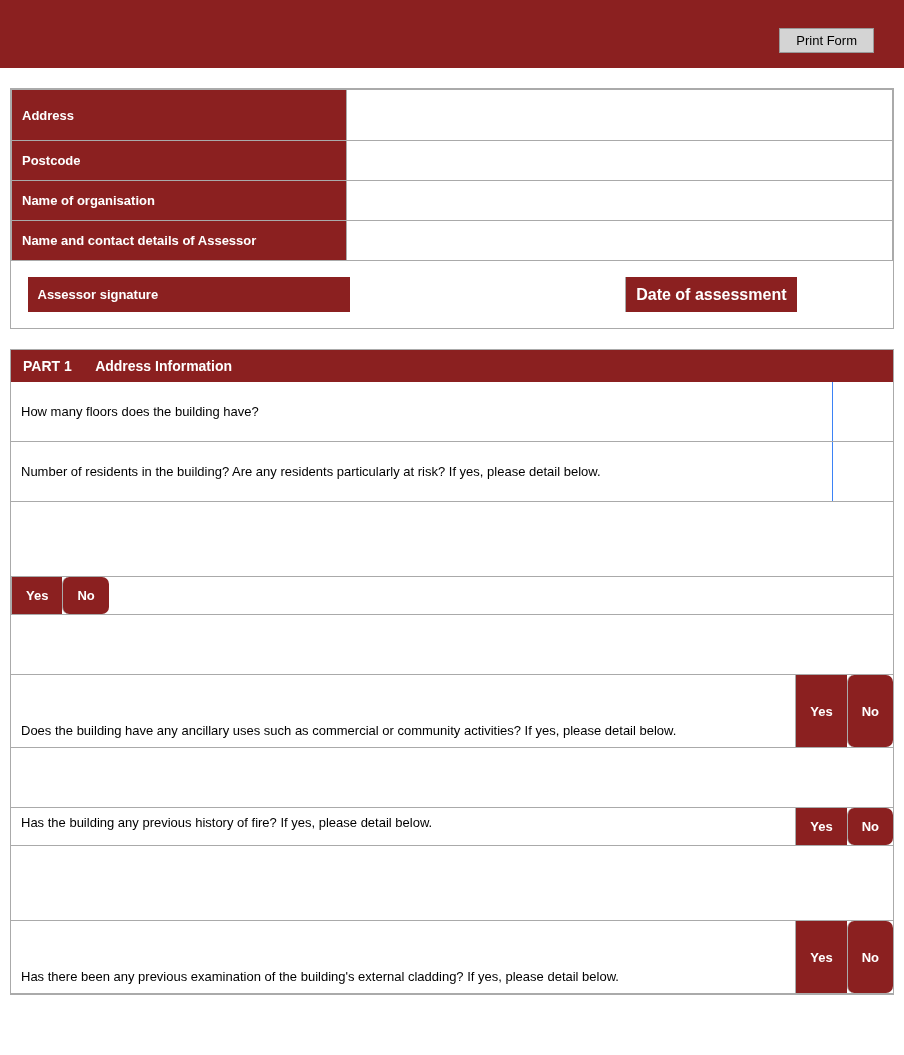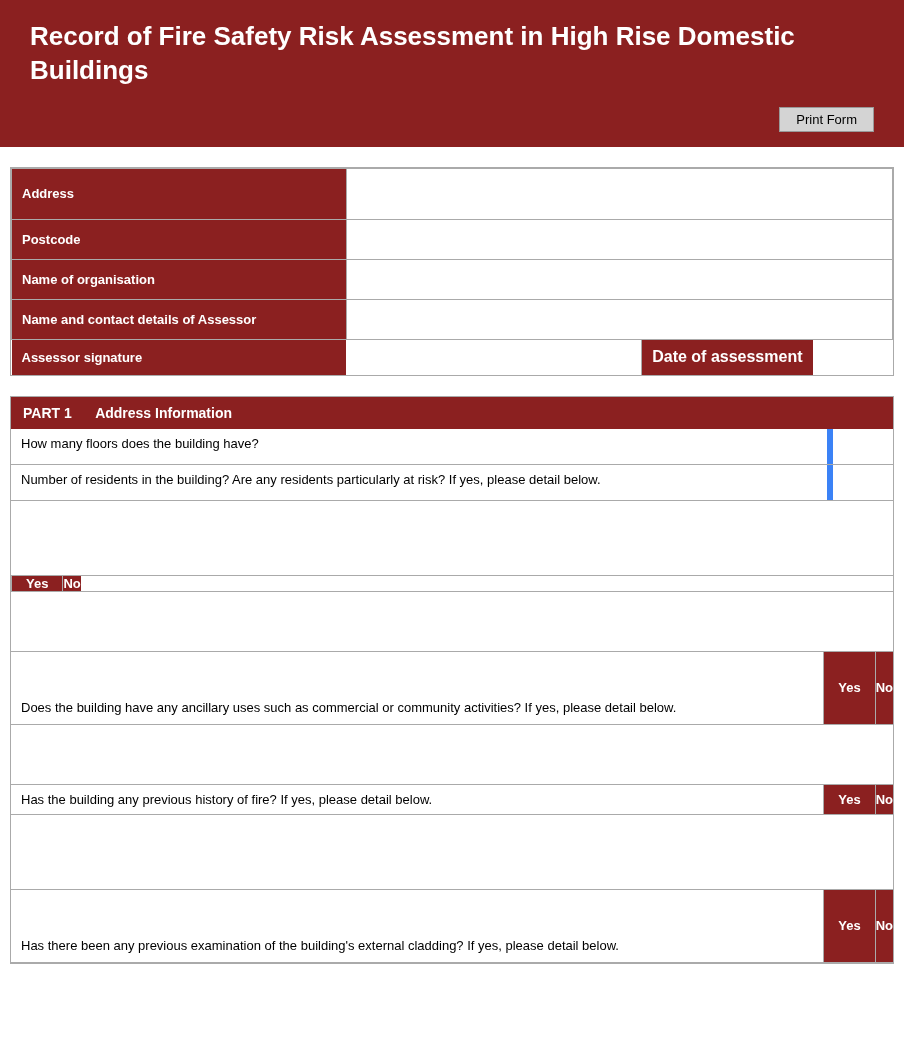--- a/index.html
+++ b/index.html
@@ -23,21 +23,21 @@
     .header h1 {
       font-size: 26px;
       font-weight: bold;
       line-height: 1.3;
       color: white;
     }
 
     .header-bottom {
       display: flex;
       justify-content: flex-end;
-      margin-top: 19px;
+      margin-top: 8px;
     }
 
     .print-btn {
       background: #d4d4d4;
       border: 1px solid #999;
       padding: 4px 16px;
       font-size: 13px;
       cursor: pointer;
       color: #000;
     }
@@ -171,24 +171,24 @@
     }
 
     .question-row {
       display: flex;
       border-bottom: 1px solid #aaa;
       align-items: stretch;
     }
 
     .question-text {
       flex: 1;
-      padding: 7px 10px;
+      padding: 22px 10px;
       font-size: 13px;
       color: #000;
-      border-right: 6px solid #3b82f6;
+      border-right: 1px solid #3b82f6;
     }
 
     .answer-cell {
       background: white;
       width: 60px;
       min-height: 35px;
     }
 
     .answer-cell input {
       width: 100%;
@@ -211,37 +211,38 @@
       padding: 7px 10px;
       font-size: 13px;
       color: #000;
     }
 
     .yes-cell {
       background-color: #8B2020;
       color: white;
       font-weight: bold;
       font-size: 13px;
-      padding: 0 14px;
+      padding: 11px 14px;
       display: flex;
       align-items: center;
       border-left: 1px solid #aaa;
       cursor: pointer;
     }
 
     .no-cell {
       background-color: #8B2020;
       color: white;
       font-weight: bold;
       font-size: 13px;
-      padding: 0 0;
+      padding: 0 14px;
       display: flex;
       align-items: center;
       border-left: 1px solid #aaa;
       cursor: pointer;
+      border-radius: 7px;
     }
 
     .detail-row {
       border-bottom: 1px solid #aaa;
       min-height: 55px;
       background: white;
     }
 
     .detail-row textarea {
       width: 100%;
@@ -277,21 +278,20 @@
       font-size: 13px;
       color: #000;
       line-height: 1.4;
       margin-top: 40px;
     }
   </style>
 </head>
 <body>
 
 <div class="header">
-  <h1>Record of Fire Safety Risk Assessment in High Rise Domestic Buildings</h1>
   <div class="header-bottom">
     <button class="print-btn">Print Form</button>
   </div>
 </div>
 
 <div class="form-section">
   <table class="address-table">
     <tbody>
         <tr>
       <td class="label-cell">Address</td>
@@ -311,21 +311,21 @@
         <input type="text" style="">
       </td>
     </tr>
     <tr>
       <td class="label-cell">Name and contact details of Assessor</td>
       <td class="input-cell">
         <input type="text" style="">
       </td>
     </tr>
     <tr>
-      <td colspan="2" style="padding:0; border:none;">
+      <td colspan="2" style="padding:16px; border:none;">
         <div class="signature-row">
           <div class="sig-label">Assessor signature</div>
           <div class="sig-input">
             <input type="text" style="">
           </div>
           <div class="date-label">Date of assessment</div>
           <div class="date-input">
             <input type="text" style="">
           </div>
         </div>

